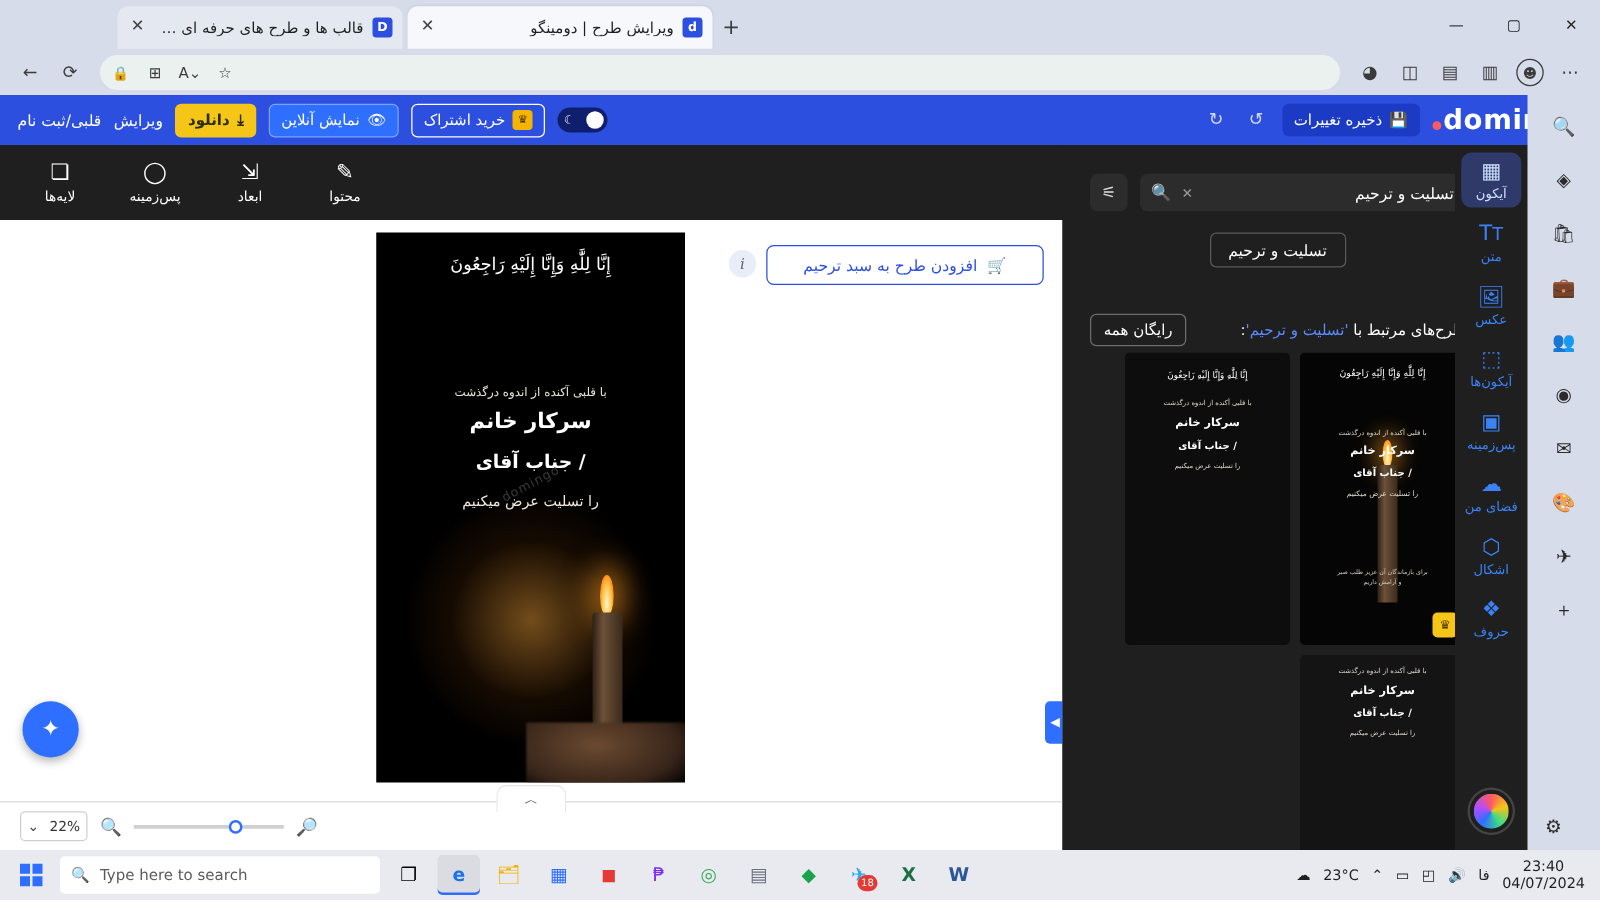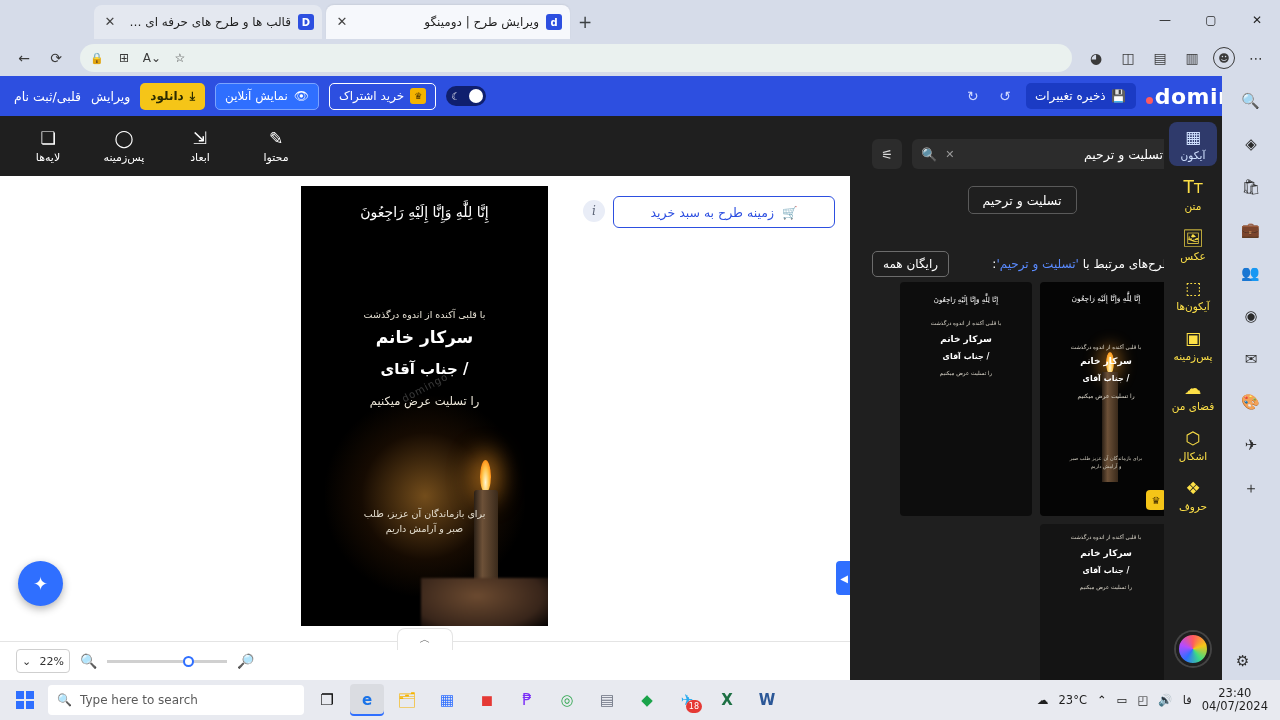--- a/index.html
+++ b/index.html
@@ -300,21 +300,21 @@
   }
 
   
   .rail {
     position: absolute; top: 116px; left: 1164px; width: 58px; height: 564px;
     background: #1f1f1f; direction: rtl;
   }
   .rail-item {
     width: 48px; margin: 6px auto 0; border-radius: 8px; padding: 6px 0 5px;
     display: flex; flex-direction: column; align-items: center; gap: 2px;
-    color: #fde047;
+    color: #3b82f6;
   }
   .rail-item.active { background: #2f3a6b; color: #cfe0ff; }
   .rail-item .r-icon { font-size: 17px; line-height: 19px; }
   .rail-item .r-label { font-size: 10.5px; }
   .rail-palette {
     position: absolute; bottom: 14px; left: 50%; transform: translateX(-50%);
     width: 34px; height: 34px; border-radius: 50%;
     background: conic-gradient(#ff5a5f, #f5c518, #3ddc84, #2f6fff, #b44bff, #ff5a5f);
     border: 3px solid #1f1f1f; box-shadow: 0 0 0 2px #444;
   }
@@ -459,35 +459,33 @@
       <span class="t-icon">✎</span>
       <span class="t-label">محتوا</span>
     </div>
   </div>
 
   <div class="canvas-area">
 
     <div class="info-dot">i</div>
     <div class="buy-box">
       <span>🛒</span>
-      <span>زمینه طرح به سبد خرید</span>
+      <span>افزودن طرح به سبد ترحیم</span>
     </div>
 
     <div class="design">
       <div class="glow"></div>
       <div class="flame"></div>
       <div class="candle"></div>
       <div class="hand"></div>
       <div class="d-text d-bismillah">إِنَّا لِلَّٰهِ وَإِنَّا إِلَيْهِ رَاجِعُونَ</div>
       <div class="d-text d-l1">با قلبی آکنده از اندوه درگذشت</div>
       <div class="d-text d-l2">سرکار خانم</div>
       <div class="d-text d-l3">/ جناب آقای</div>
       <div class="d-text d-l4">را تسلیت عرض میکنیم</div>
-      <div class="d-text d-l5" style="white-space:pre-line;">برای بازماندگان آن عزیز، طلب
-صبر و آرامش داریم</div>
       <div class="d-wm">domingo</div>
     </div>
 
     <div class="magic-fab">✦</div>
     <div class="panel-handle">◀</div>
   </div>
 
   <div class="zoombar">
     <div class="zoom-select">
       <span>⌄</span>

